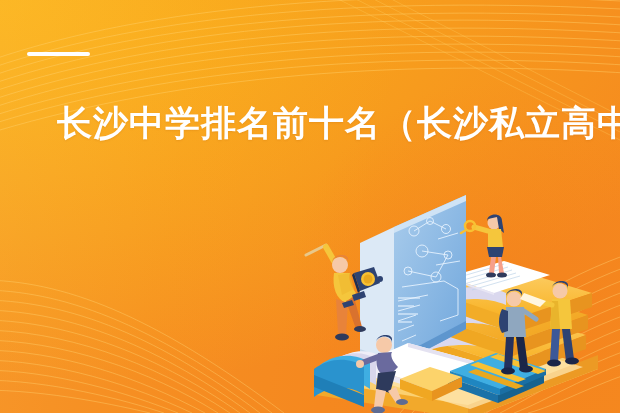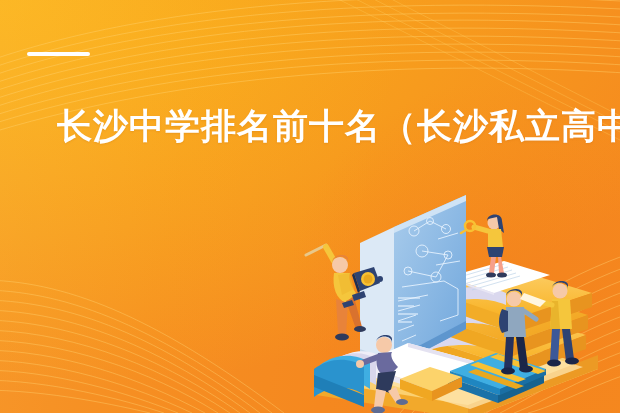--- a/index.html
+++ b/index.html
@@ -1,20 +1,20 @@
 <!DOCTYPE html>
 <html><head>
 <meta charset="utf-8">
 <style>
   html,body{margin:0;padding:0;background:#222;}
   .banner{
     position:relative;
     width:620px;height:413px;
     overflow:hidden;
-    font-family:Liberation Sans, sans-serif;
+    font-family:Liberation Mono, monospace;
     background:
       radial-gradient(120% 95% at 0% 0%, #fbb018 0%, #f9a81b 30%, #f79b1d 60%, #f5881f 100%);
   }
 
   
   .lines{position:absolute;inset:0;pointer-events:none;}
   .lines svg{display:block;width:100%;height:100%;}
 
   
   .sweep{

